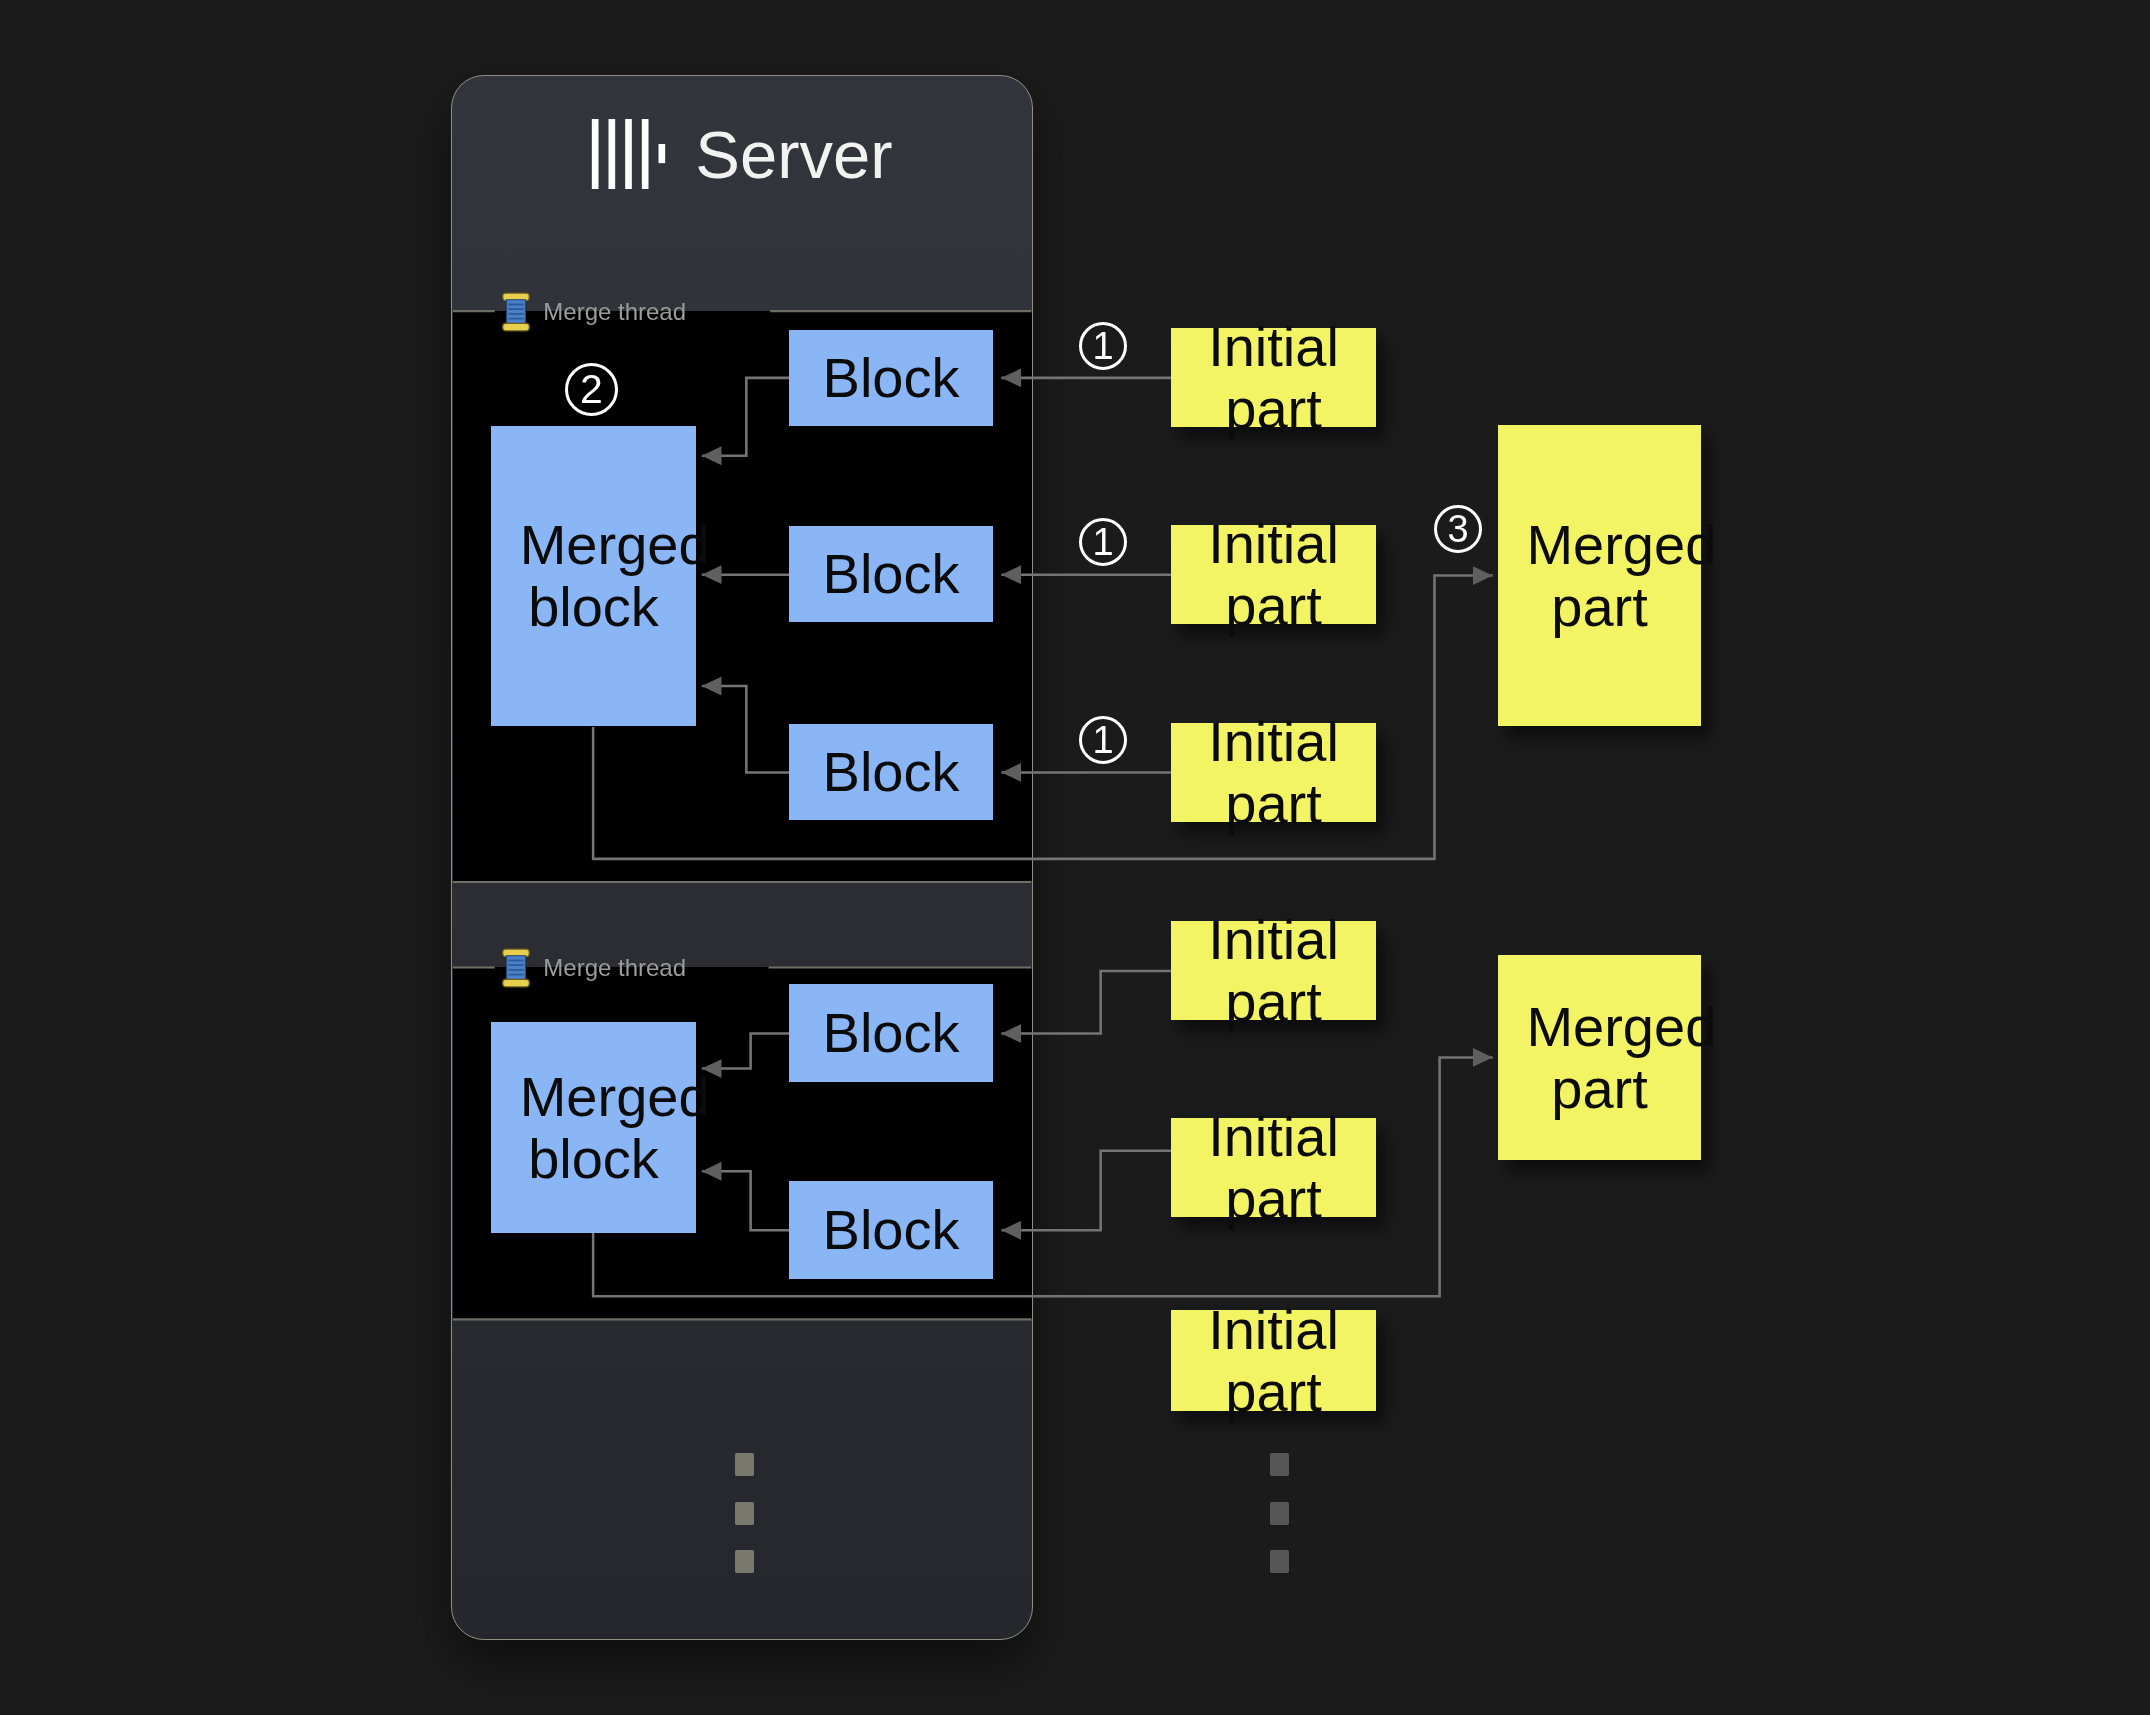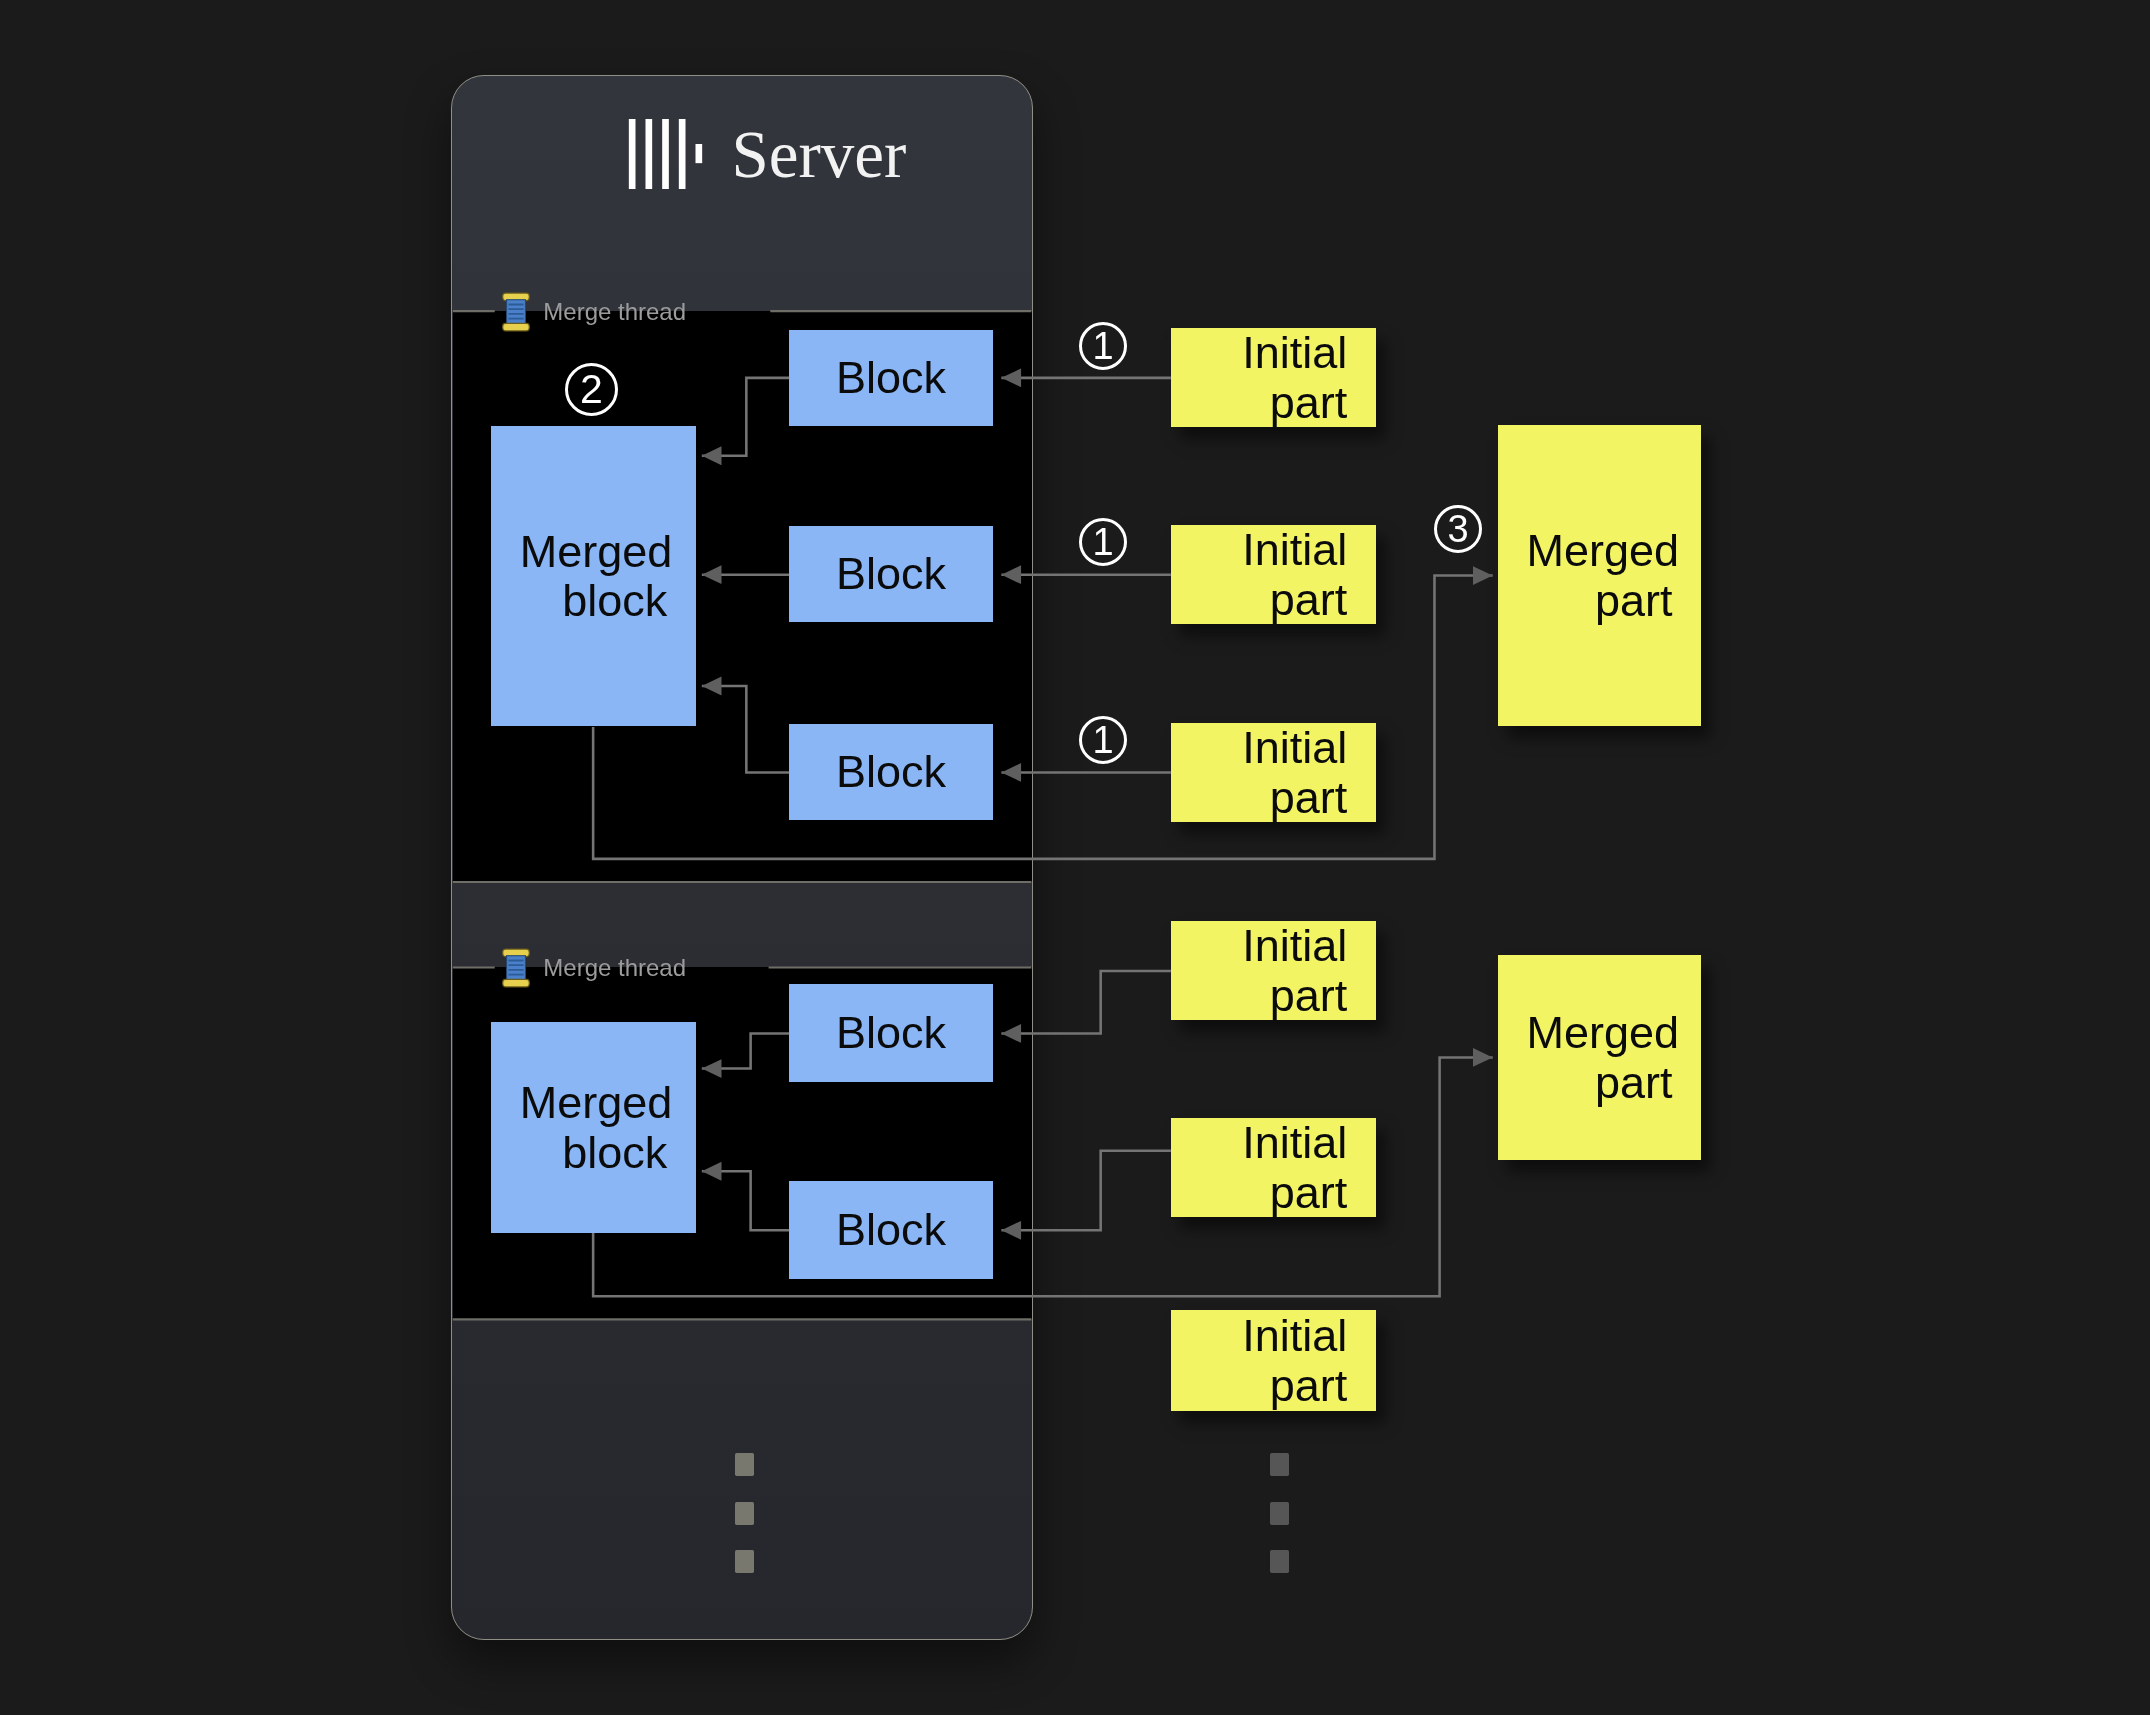--- a/index.html
+++ b/index.html
@@ -29,22 +29,22 @@
   
   .panel{
     position:absolute;left:451px;top:75px;width:582px;height:1565px;
     background:linear-gradient(180deg,var(--panel_bg_top) 0%,var(--panel_bg_bottom) 100%);
     border:1.7px solid var(--panel_border);
     border-radius:33px;
     box-shadow:0 22px 45px rgba(0,0,0,0.45);
     box-sizing:border-box;
   }
   .title-row{
-    position:absolute;left:476px;top:106px;width:582px;height:96px;
-    display:flex;align-items:center;justify-content:center;gap:29px;font-family:Liberation Serif, serif;
+    position:absolute;left:451px;top:106px;width:582px;height:96px;
+    display:flex;align-items:center;justify-content:center;gap:29px;
   }
   .title-row .logo{width:75px;height:70px;}
   .title-text{color:var(--title_text);font-size:67px;line-height:1;}
   
   .section{
     position:absolute;left:453px;width:579px;
     background:var(--section_bg);
   }
   .section.s1{top:311px;height:571px;}
   .section.s2{top:967px;height:352px;}
@@ -52,21 +52,21 @@
     position:absolute;left:499px;transform:translateY(-50%);
     display:flex;align-items:center;gap:10.3px;z-index:6;
     color:var(--label_text);font-size:24px;white-space:nowrap;
   }
   .thread-label.l1{top:312px;}
   .thread-label.l2{top:968px;}
   .thread-label svg{width:34px;height:40px;}
   
   .node{
     position:absolute;display:flex;align-items:center;justify-content:center;
-    text-align:right;color:var(--box_text);font-size:45px;line-height:1.1;z-index:3;
+    text-align:center;color:var(--box_text);font-size:56px;line-height:1.1;z-index:3;
   }
   .node .wrap{display:block;width:72%;}
   .blue{background:var(--block_fill);}
   .yellow{background:var(--part_fill);box-shadow:8.6px 12px 13.7px rgba(0,0,0,0.5);}
   
   .t1-merged{left:491px;top:426px;width:205px;height:300px;}
   .t1-b1{left:789px;top:330px;width:204px;height:96px;}
   .t1-b2{left:789px;top:526px;width:204px;height:96px;}
   .t1-b3{left:789px;top:724px;width:204px;height:96px;}
   

